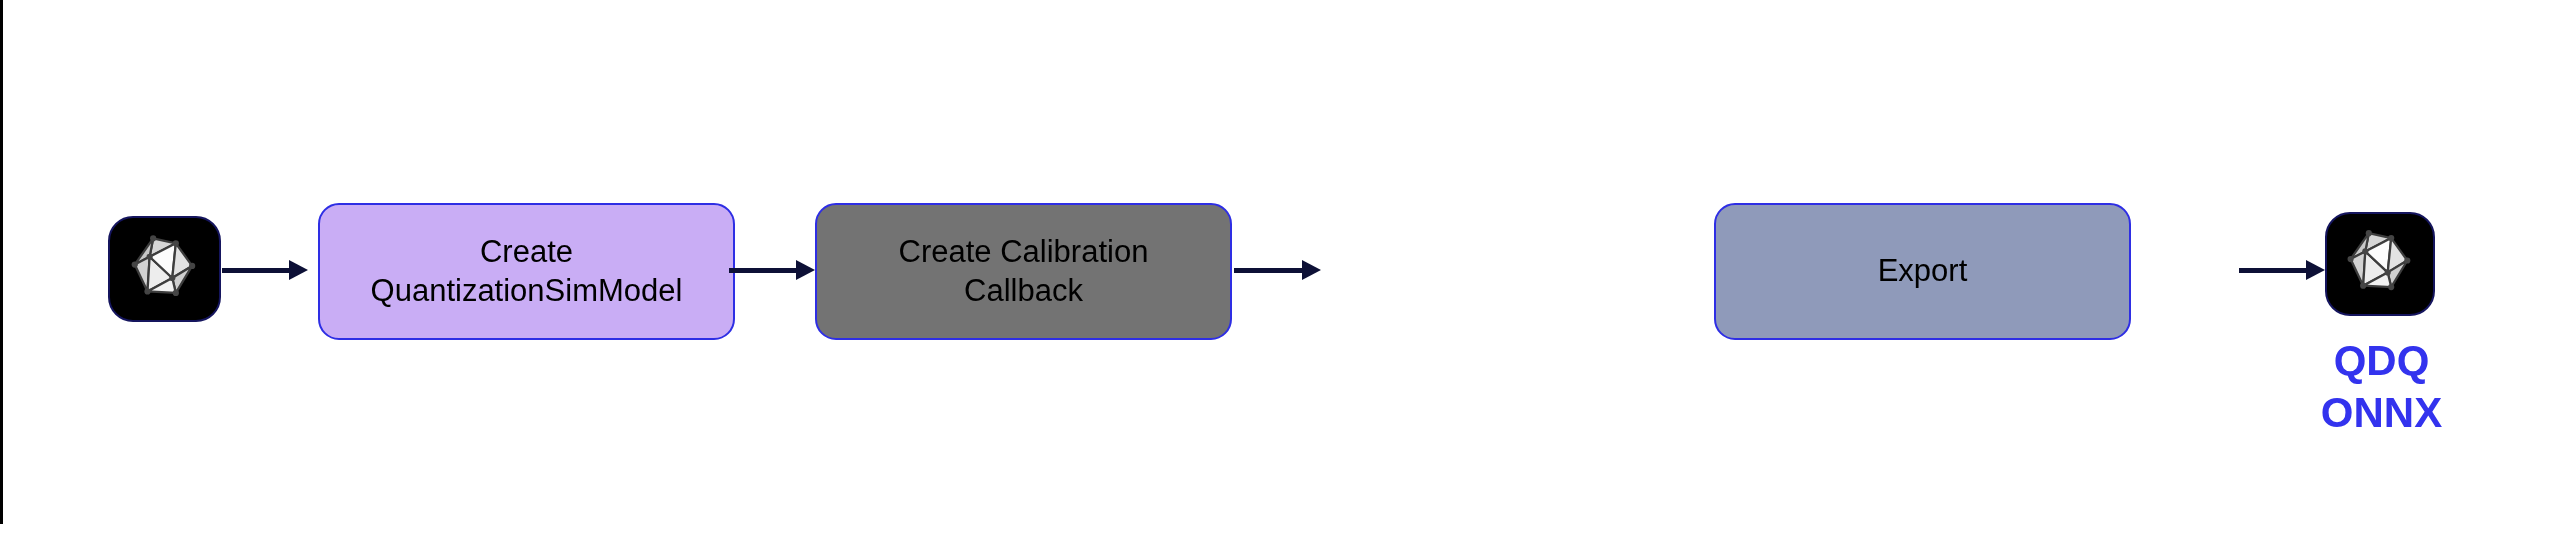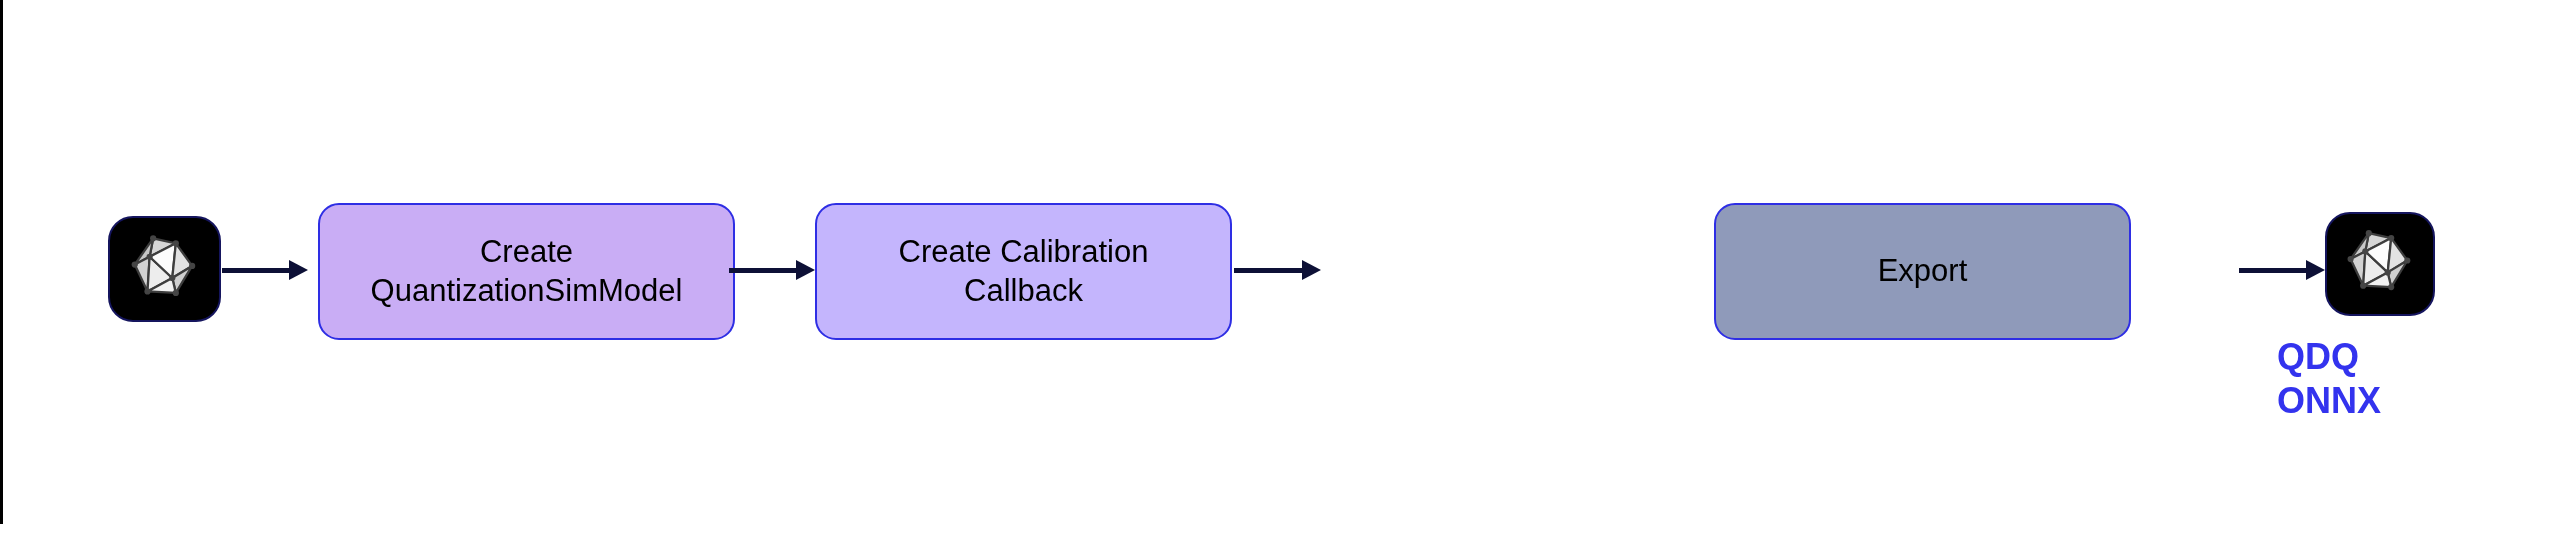--- a/index.html
+++ b/index.html
@@ -59,23 +59,23 @@
     background:var(--arrow);
   }
   .arrow .head{
     position:absolute;right:0;top:0;width:0;height:0;
     border-top:10.4px solid transparent;
     border-bottom:10.4px solid transparent;
     border-left:19.5px solid var(--arrow);
   }
   .caption{
     position:absolute;left:2277px;top:335px;width:209px;
-    text-align:left;
+    text-align:center;
     color:var(--caption-text);
-    font-weight:700;font-size:36px;line-height:1.23;
+    font-weight:700;font-size:42px;line-height:1.23;
     white-space:pre-line;
   }
 </style>
 </head>
 <body>
 
 <div class="canvas">
 
   <div class="edge-bar"></div>
 
@@ -112,21 +112,21 @@
   <div class="step" id="step-1" style="background-color: rgb(201, 173, 245); margin-left: 9px;">
     <span class="step-label">Create
 QuantizationSimModel</span>
   </div>
 
   <div class="arrow" id="arrow-2">
     <span class="shaft"></span>
     <span class="head"></span>
   </div>
 
-  <div class="step" id="step-2" style="background-color: #c4b5fd;">
+  <div class="step" id="step-2" style="background-color: #737373;">
     <span class="step-label">Create Calibration
 Callback</span>
   </div>
 
   <div class="arrow" id="arrow-3">
     <span class="shaft"></span>
     <span class="head"></span>
   </div>
 
 

